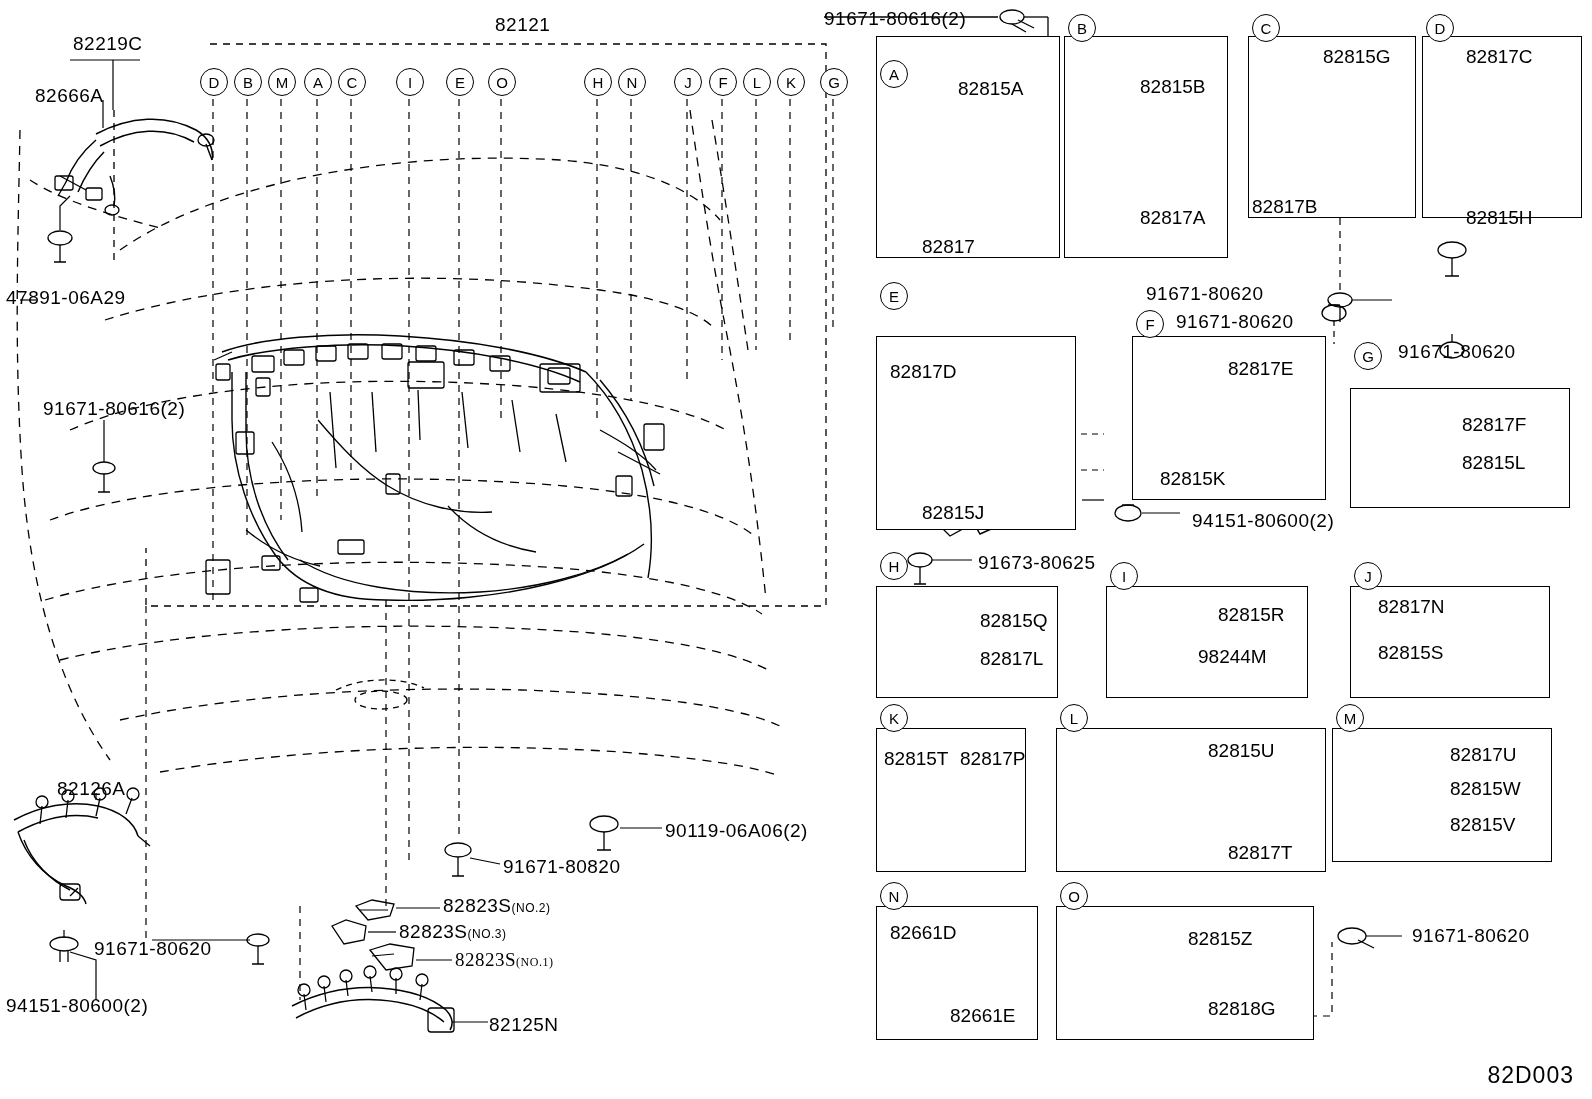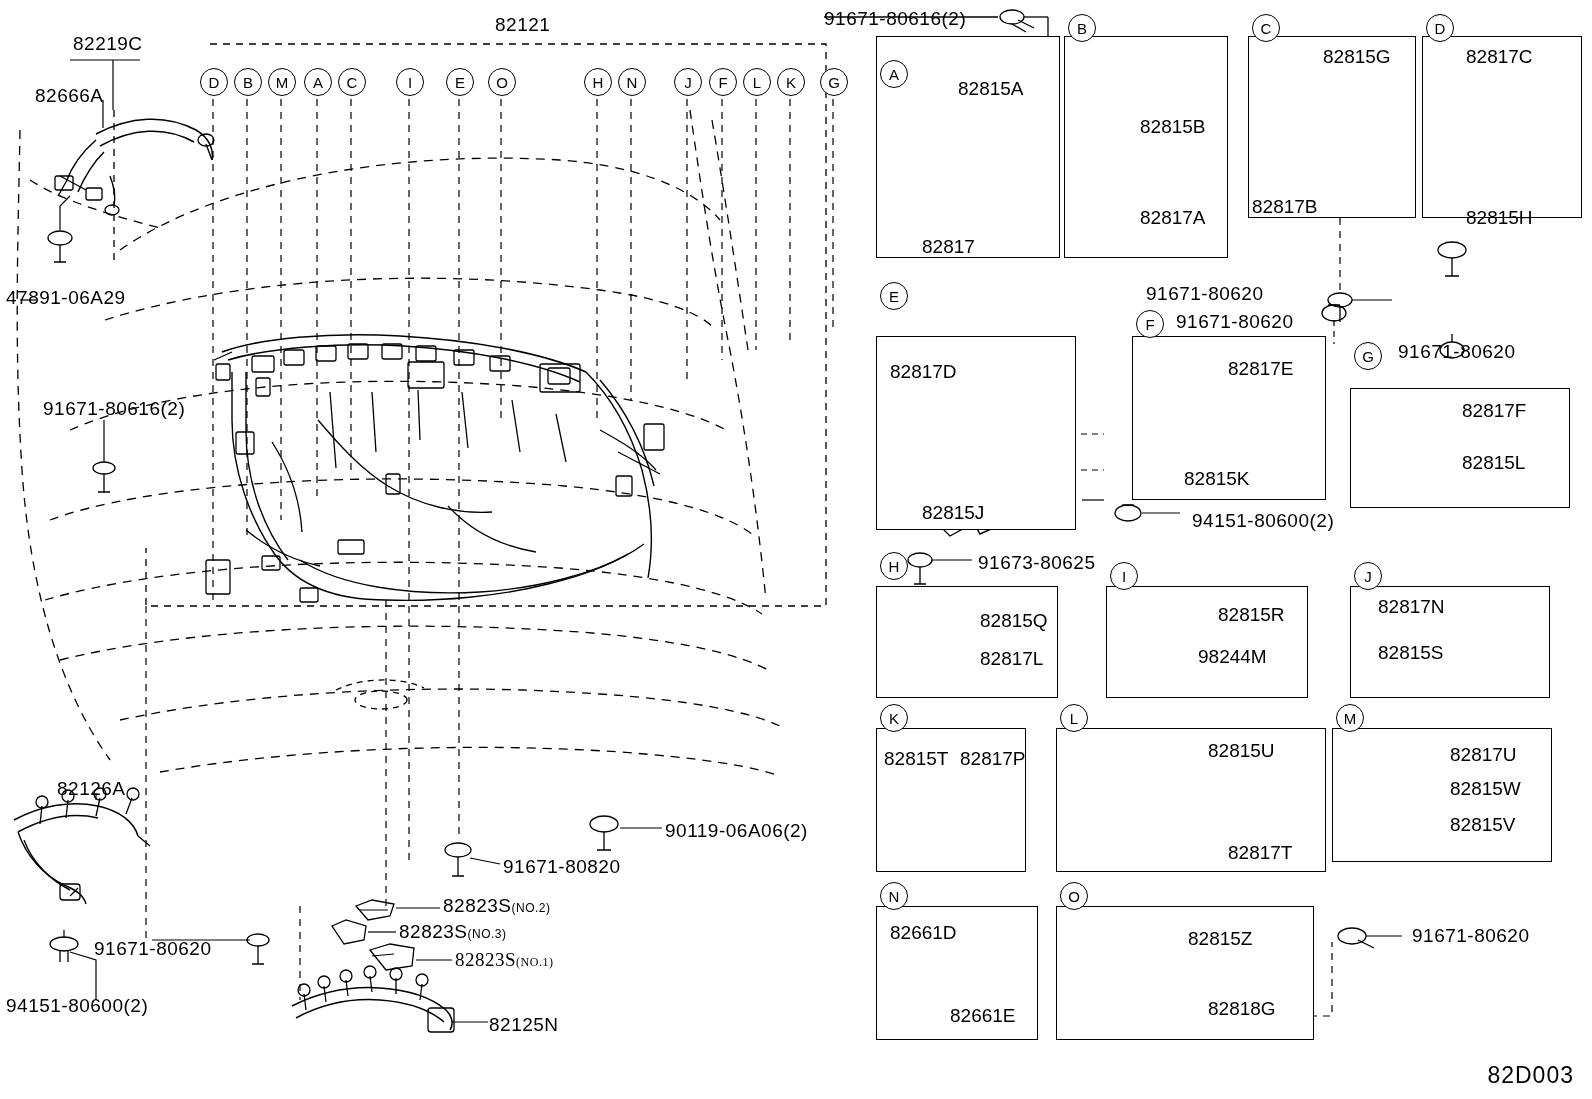--- a/index.html
+++ b/index.html
@@ -440,21 +440,21 @@
   <div class="callout" style="left:880px;top:60px;">
       <span>A</span>
     </div>
   <div class="code" style="left:958px;top:78px;"><span>82815A</span></div>
   <div class="code" style="left:922px;top:236px;"><span>82817</span></div>
 
   <div class="panel" style="left:1064px;top:36px;width:162px;height:220px;"></div>
   <div class="callout" style="left:1068px;top:14px;">
       <span>B</span>
     </div>
-  <div class="code" style="left:1140px;top:76px;margin-top:40px;"><span>82815B</span></div>
+  <div class="code" style="left:1140px;top:76px;"><span>82815B</span></div>
   <div class="code" style="left:1140px;top:207px;"><span>82817A</span></div>
 
   <div class="panel" style="left:1248px;top:36px;width:166px;height:180px;"></div>
   <div class="callout" style="left:1252px;top:14px;">
       <span>C</span>
     </div>
   <div class="code" style="left:1306px;top:46px;margin-left:17px;"><span>82815G</span></div>
   <div class="code" style="left:1252px;top:196px;"><span>82817B</span></div>
 
   <div class="panel" style="left:1422px;top:36px;width:158px;height:180px;"></div>
@@ -469,27 +469,27 @@
       <span>E</span>
     </div>
   <div class="code" style="left:890px;top:361px;"><span>82817D</span></div>
   <div class="code" style="left:922px;top:502px;"><span>82815J</span></div>
 
   <div class="panel" style="left:1132px;top:336px;width:192px;height:162px;"></div>
   <div class="callout" style="left:1136px;top:310px;">
       <span>F</span>
     </div>
   <div class="code" style="left:1228px;top:358px;"><span>82817E</span></div>
-  <div class="code" style="left:1160px;top:468px;margin-left:24px;"><span>82815K</span></div>
+  <div class="code" style="left:1160px;top:468px;"><span>82815K</span></div>
 
   <div class="panel" style="left:1350px;top:388px;width:218px;height:118px;"></div>
   <div class="callout" style="left:1354px;top:342px;">
       <span>G</span>
     </div>
-  <div class="code" style="left:1462px;top:400px;"><span>82817F</span></div>
+  <div class="code" style="left:1462px;top:414px;"><span>82817F</span></div>
   <div class="code" style="left:1462px;top:452px;"><span>82815L</span></div>
 
   <div class="panel" style="left:876px;top:586px;width:180px;height:110px;"></div>
   <div class="callout" style="left:880px;top:552px;">
       <span>H</span>
     </div>
   <div class="code" style="left:980px;top:610px;"><span>82815Q</span></div>
   <div class="code" style="left:980px;top:648px;"><span>82817L</span></div>
 
   <div class="panel" style="left:1106px;top:586px;width:200px;height:110px;"></div>

